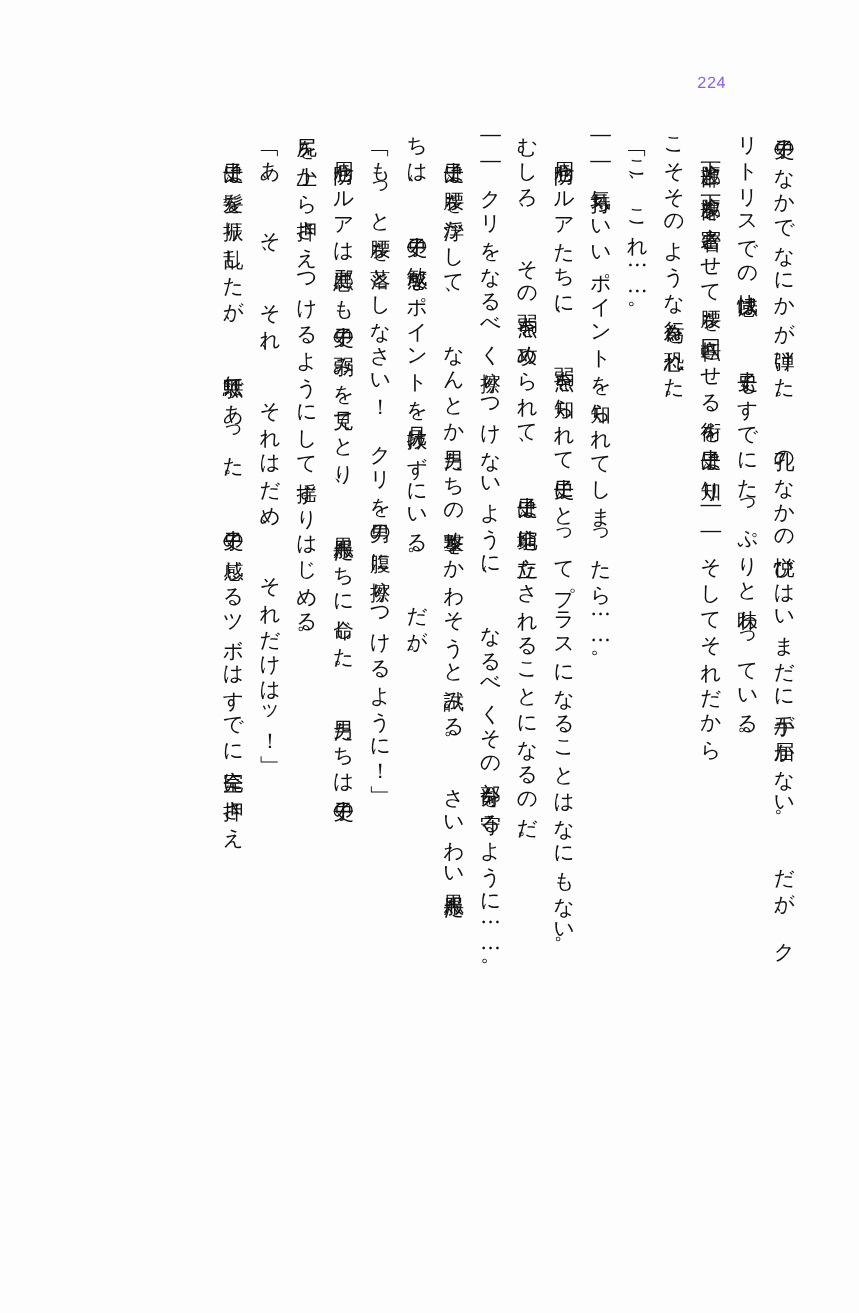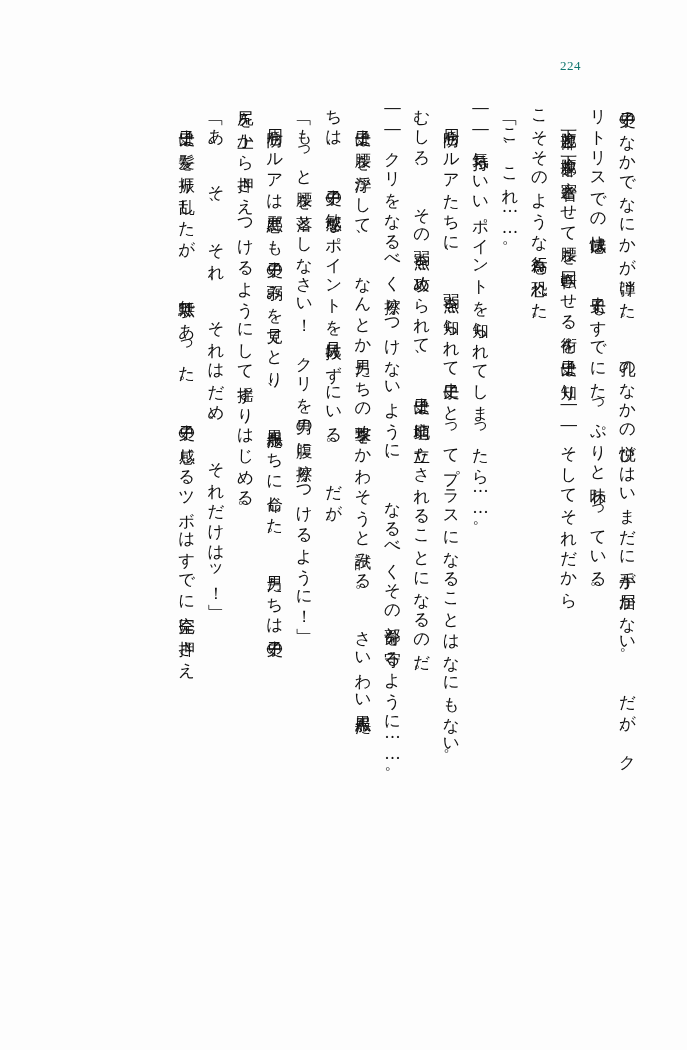--- a/index.html
+++ b/index.html
@@ -22,22 +22,22 @@
     background: #fdfdfd;
   }
 
   
   .page-number {
     position: absolute;
     top: 58px;
     right: 106px;
     font-size: 13px;
     letter-spacing: 0.5px;
-    color: #0f766e;
-    font-family: Liberation Serif, serif;
+    color: #8b5cf6;
+    font-family: Liberation Sans, sans-serif;
   }
 
   
   .text-block {
     position: absolute;
     top: 98px;
     right: 52px;
     left: 46px;
     height: 862px;
     display: flex;

